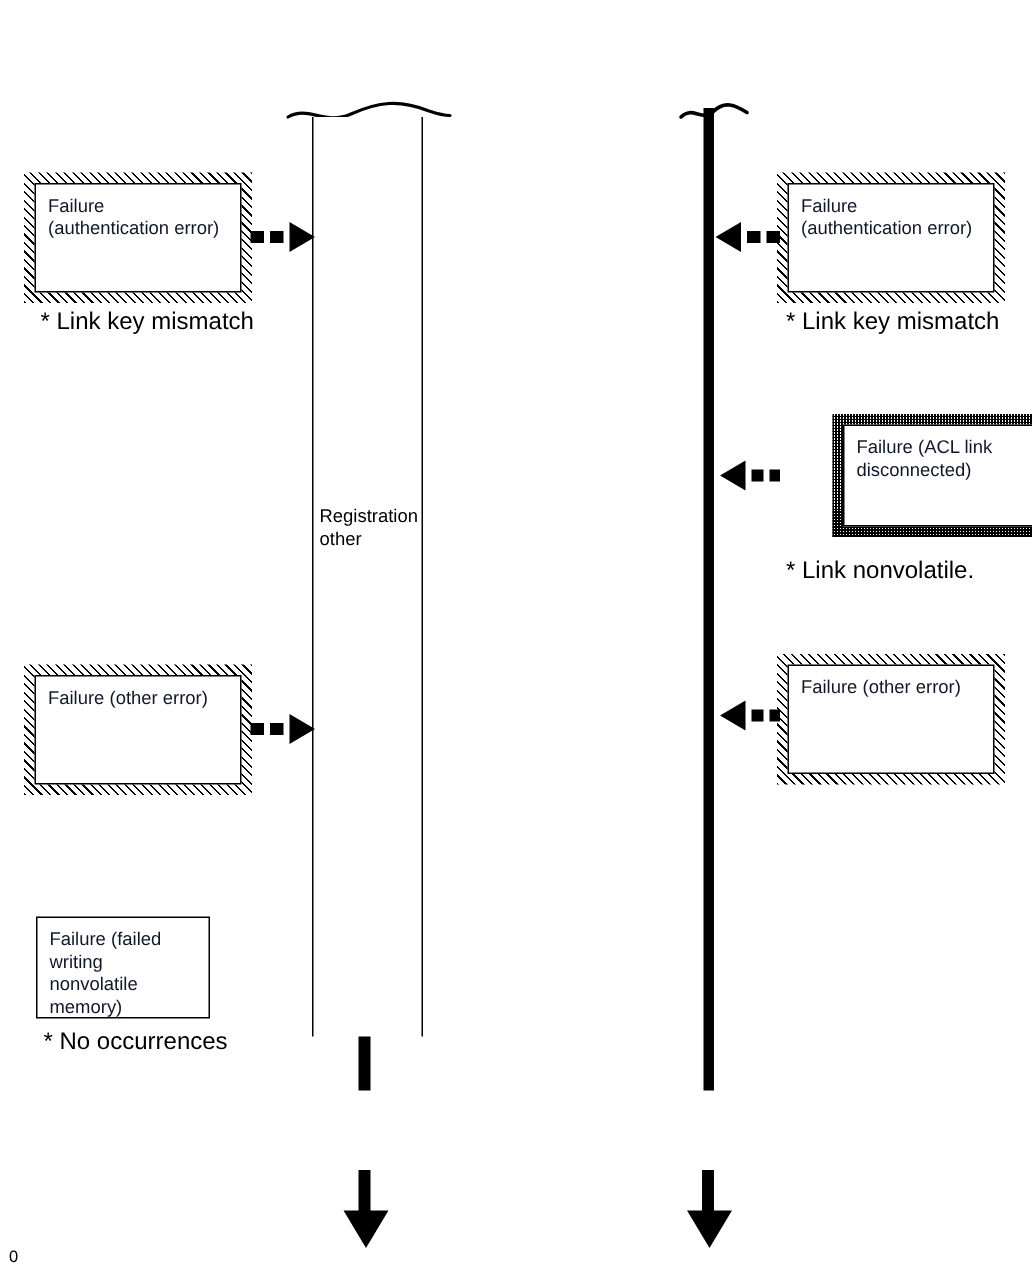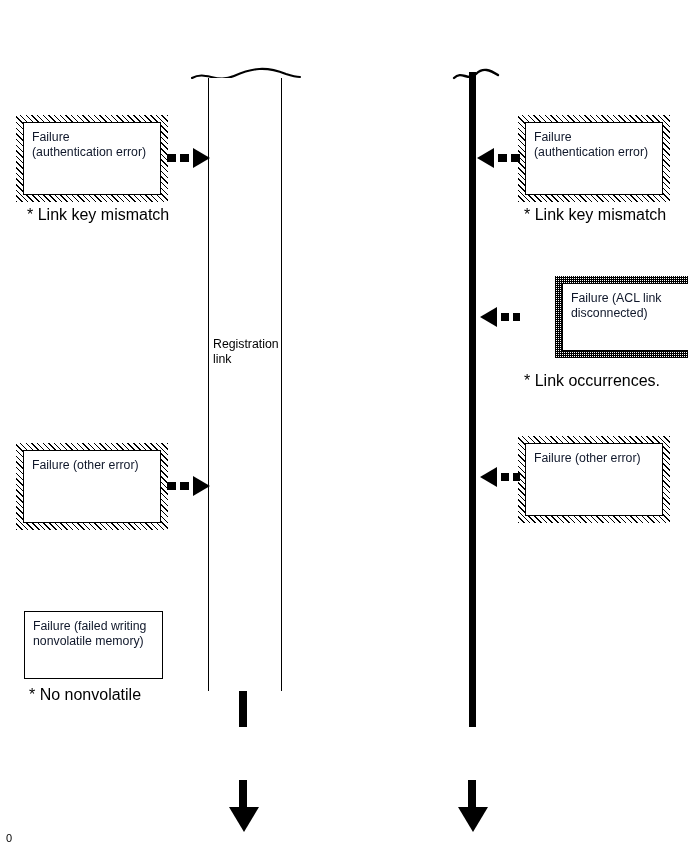--- a/index.html
+++ b/index.html
@@ -123,21 +123,21 @@
 
 <div id="canvas">
 
   <svg class="abs" style="left:186px; top:62px;" width="120" height="26" viewBox="0 0 120 26">
     <path d="M6,16 C20,8 30,22 48,14 C66,6 80,4 100,12 C106,14 110,15 114,15" fill="none" stroke="#000" stroke-width="2.1" stroke-linecap="round"></path>
   </svg>
 
   <div class="tall-rect" style="left:208px; top:78px; width:74px; height:613px;"></div>
 
   <div class="reg-mode-label" style="left:213px; top:337px; width:70px;">Registration
-link</div>
+other</div>
 
   <div class="stub" style="left:239px; top:691px; width:8px; height:36px;"></div>
 
   <svg class="abs" style="left:450px; top:64px;" width="60" height="22" viewBox="0 0 60 22">
     <path d="M4,14 C12,6 18,18 26,10 C33,3 40,6 48,11" fill="none" stroke="#000" stroke-width="2.4" stroke-linecap="round"></path>
   </svg>
 
   <div class="thick-line" style="left:469px; top:72px; width:7px; height:655px;"></div>
 
   <div class="hatch-wrap" style="left:16px; top:115px; width:152px; height:87px;">
@@ -159,25 +159,25 @@
       <div class="box-text">Failure (other error)</div>
     </div>
   </div>
 
   <svg class="arrow" style="left:167px; top:474px;" width="48" height="24" viewBox="0 0 48 24">
     <rect x="0" y="8" width="9" height="8" fill="#000"></rect>
     <rect x="13" y="8" width="9" height="8" fill="#000"></rect>
     <polygon points="26,2 43,12 26,22" fill="#000"></polygon>
   </svg>
 
-  <div class="plain-box" style="left:24px; top:611px; width:139px; height:68px;">
+  <div class="plain-box" style="left:24px; top:611px; width:116px; height:68px;">
     <div class="box-text">Failure (failed writing
 nonvolatile memory)</div>
   </div>
-  <div class="note" style="left:29px; top:687px;">* No nonvolatile</div>
+  <div class="note" style="left:29px; top:687px;">* No occurrences</div>
 
   <div class="hatch-wrap" style="left:518px; top:115px; width:152px; height:87px;">
     <div class="inner-box">
       <div class="box-text">Failure
 (authentication error)</div>
     </div>
   </div>
   <div class="note" style="left:524px; top:207px;">* Link key mismatch</div>
 
   <svg class="arrow" style="left:472px; top:146px;" width="48" height="24" viewBox="0 0 48 24">
@@ -185,21 +185,21 @@
     <rect x="26" y="8" width="9" height="8" fill="#000"></rect>
     <rect x="39" y="8" width="9" height="8" fill="#000"></rect>
   </svg>
 
   <div class="dots-wrap" style="left:518px; top:276px; width:152px; height:82px;">
     <div class="inner-box">
       <div class="box-text">Failure (ACL link
 disconnected)</div>
     </div>
   </div>
-  <div class="note" style="left:524px; top:373px;">* Link occurrences.</div>
+  <div class="note" style="left:524px; top:373px;">* Link nonvolatile.</div>
 
   <svg class="arrow" style="left:477px; top:305px;" width="43" height="24" viewBox="0 0 43 24">
     <polygon points="20,2 3,12 20,22" fill="#000"></polygon>
     <rect x="24" y="8" width="8" height="8" fill="#000"></rect>
     <rect x="36" y="8" width="7" height="8" fill="#000"></rect>
   </svg>
 
   <div class="hatch-wrap" style="left:518px; top:436px; width:152px; height:87px;">
     <div class="inner-box">
       <div class="box-text">Failure (other error)</div>

